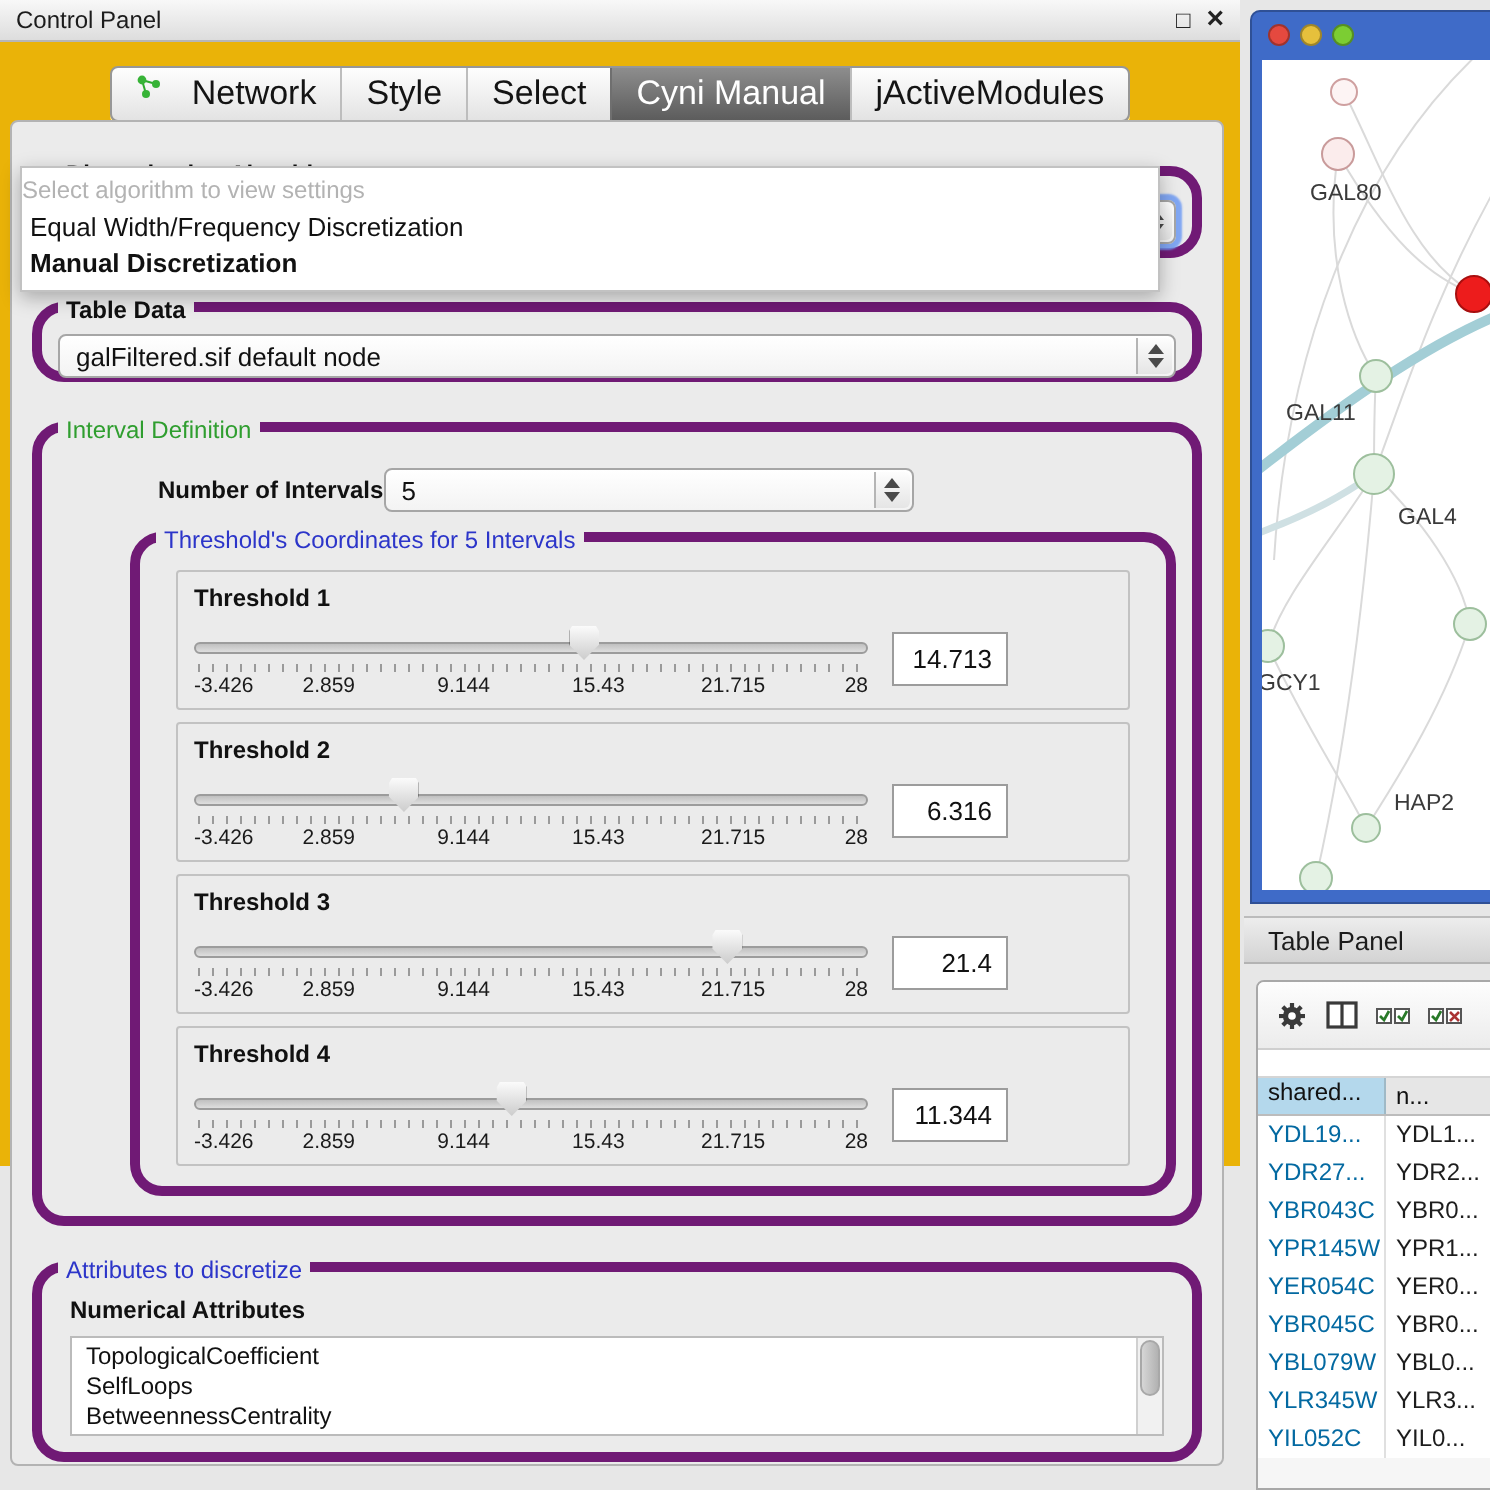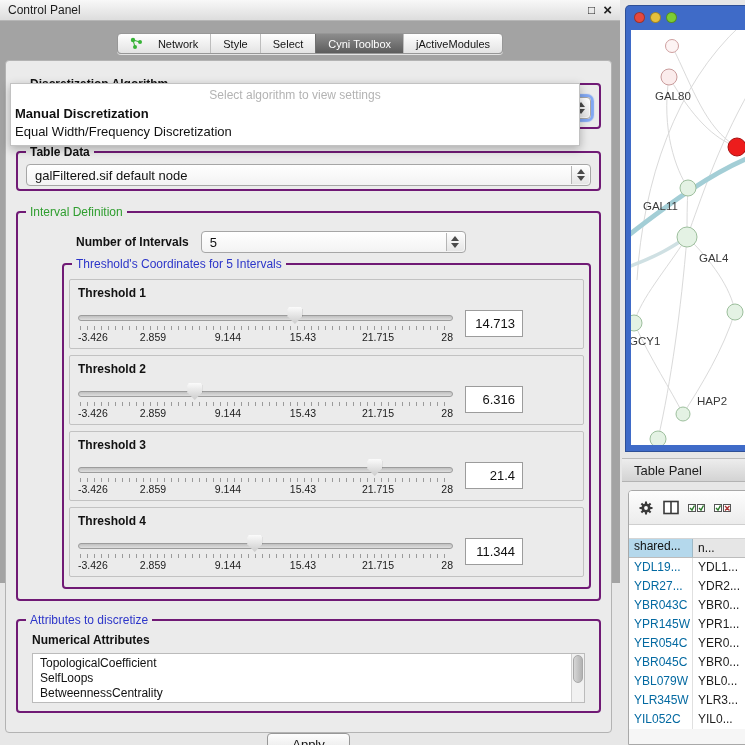--- a/index.html
+++ b/index.html
@@ -3,42 +3,42 @@
 <meta charset="utf-8">
 <style>
   html,body{margin:0;padding:0}
   body{
     width:745px;height:745px;position:relative;overflow:hidden;
     background:#e7e7e7;color:#111;
     font-family:"Liberation Sans",sans-serif;font-size:12px;
     -webkit-font-smoothing:antialiased;
   }
   
-  .control-panel{position:absolute;left:0;top:0;width:620px;height:583px;background:#a3a3a3;}
+  .control-panel{position:absolute;left:0;top:0;width:620px;height:583px;background:#eab308;}
   .titlebar{height:21px;background:linear-gradient(#f8f8f8,#dddddd);border-bottom:1px solid #b6b6b6;
     display:flex;align-items:center;padding:0 8px;box-sizing:border-box}
   .titlebar .title{font-size:12px;color:#1c1c1c}
   .winbtns{margin-left:auto;display:flex;gap:8px;align-items:center;color:#222}
   .winbtn{font-size:12px;line-height:12px;cursor:pointer}
   .closebtn{font-size:15px;font-weight:bold;line-height:12px}
 
   
   .tabrow{display:flex;justify-content:center;margin-top:12px;position:relative}
   .segctrl{display:inline-flex;border:1px solid #979797;border-radius:4px;overflow:hidden;
     background:linear-gradient(#fefefe,#e3e3e3);box-shadow:0 1px 0 rgba(255,255,255,.7)}
-  .seg{padding:3px 12px;display:flex;align-items:center;gap:15px;font-size:11px;color:#141414;
+  .seg{padding:3px 12px;display:flex;gap:15px;font-size:17px;color:#141414;
     border-left:1px solid #bdbdbd;cursor:pointer;white-space:nowrap}
   .seg:first-child{border-left:none}
   .seg.selected{background:linear-gradient(#8d8d8d,#5c5c5c);color:#fff;border-left-color:#6f6f6f}
 
   
   .mainpanel{position:absolute;left:5px;top:60px;width:607px;height:673px;box-sizing:border-box;
     background:#ebebeb;border:1px solid #b3b3b3;border-radius:4px;padding:8px;}
 
-  .groupbox{position:relative;border:2px solid #701a75;border-radius:4px;box-sizing:border-box}
+  .groupbox{position:relative;border:5px solid #701a75;border-radius:16px;box-sizing:border-box}
   .gb-label{position:absolute;top:-8px;left:8px;background:#ebebeb;padding:0 4px;font-size:12px;white-space:nowrap}
   .gb-green{color:#2f9e2f}
   .gb-blue{color:#2c35c9}
   .gb-black{color:#111;font-weight:bold}
 
   
   .combo{position:relative;height:22px;background:linear-gradient(#ffffff,#f3f3f3);
     border:1px solid #a6a6a6;border-radius:4px;display:flex;align-items:center;
     padding:0 26px 0 8px;font-size:13px;cursor:pointer;box-sizing:border-box}
   .combo-stepper{position:absolute;right:1px;top:1px;bottom:1px;width:17px;
@@ -48,31 +48,31 @@
   .arr-up{width:0;height:0;border-left:4px solid transparent;border-right:4px solid transparent;border-bottom:5px solid #4a4a4a}
   .arr-dn{width:0;height:0;border-left:4px solid transparent;border-right:4px solid transparent;border-top:5px solid #4a4a4a}
   .focus-ring{box-shadow:0 0 1px 3px rgba(110,155,245,.85)}
 
   .algo-group{margin:14px 2px 0;height:46px;padding:12px 8px 0}
   .tdata-group{margin:22px 2px 0;height:40px;padding:11px 8px 0}
 
   
   .popup{position:absolute;left:4px;top:22px;width:568px;z-index:30;background:#fff;
     border:1px solid #c2c2c2;box-shadow:0 3px 9px rgba(0,0,0,.28);padding-bottom:5px}
-  .popup-hint{color:#b3b3b3;text-align:center;padding:4px 0 2px;font-size:12px}
+  .popup-hint{color:#b3b3b3;text-align:left;padding:4px 0 2px;font-size:12px}
   .popup-item{padding:2px 8px 1px 4px;font-size:13px;color:#111;cursor:pointer}
   .popup-item.bold{font-weight:bold}
 
   
   .interval-group{margin:20px 2px 0;padding:18px 8px 10px 44px}
-  .intervals-row{display:flex;align-items:center;gap:12px;margin:0 0 10px 14px}
+  .intervals-row{display:flex;align-items:center;margin:0 0 10px 14px}
   .intervals-row .lbl{font-weight:bold;font-size:12px}
   .intervals-combo{width:265px}
 
-  .thresholds-group{margin-top:4px;padding:14px 5px 4px}
+  .thresholds-group{margin-top:4px;padding:14px 18px 4px}
   .th-row{border:1px solid #c2c2c2;border-radius:2px;background:#ebebeb;padding:4px 6px 2px;margin-bottom:6px}
   .th-label{font-weight:bold;font-size:12px;margin:2px 0 2px 2px}
   .th-body{display:flex;align-items:center;gap:12px;padding:0 54px 2px 2px}
   .slider{position:relative;flex:1;height:42px}
   .track{position:absolute;left:0;right:0;top:13px;height:4px;background:linear-gradient(#c0c0c0,#dedede);
     border:1px solid #9c9c9c;border-radius:3px}
   .thumb{position:absolute;top:5px;width:15px;height:17px;margin-left:-7px;
     background:linear-gradient(#fbfbfb,#cccccc);
     clip-path:polygon(10% 0,90% 0,100% 15%,100% 55%,50% 100%,0 55%,0 15%);
     filter:drop-shadow(0 0 1px rgba(0,0,0,.6));cursor:pointer}
@@ -158,21 +158,21 @@
         </svg>
         <span>Network</span>
       </div>
       <div class="seg">
         <span>Style</span>
       </div>
       <div class="seg">
         <span>Select</span>
       </div>
       <div class="seg selected">
-        <span>Cyni Toolbox</span>
+        <span>Cyni Manual</span>
       </div>
       <div class="seg">
         <span>jActiveModules</span>
       </div>
     </div>
   </div>
 
   <div class="mainpanel">
 
     <div class="groupbox algo-group">
@@ -181,22 +181,22 @@
         <span class="combo-text"></span>
         <span class="combo-stepper">
           <span class="arr-up"></span>
             <span class="arr-dn"></span>
         </span>
       </div>
     </div>
 
     <div class="popup">
       <div class="popup-hint">Select algorithm to view settings</div>
+      <div class="popup-item">Equal Width/Frequency Discretization</div>
       <div class="popup-item bold">Manual Discretization</div>
-      <div class="popup-item">Equal Width/Frequency Discretization</div>
     </div>
 
     <div class="groupbox tdata-group">
       <span class="gb-label gb-black">Table Data</span>
       <div class="combo">
         <span class="combo-text">galFiltered.sif default node</span>
         <span class="combo-stepper">
           <span class="arr-up"></span>
             <span class="arr-dn"></span>
         </span>

